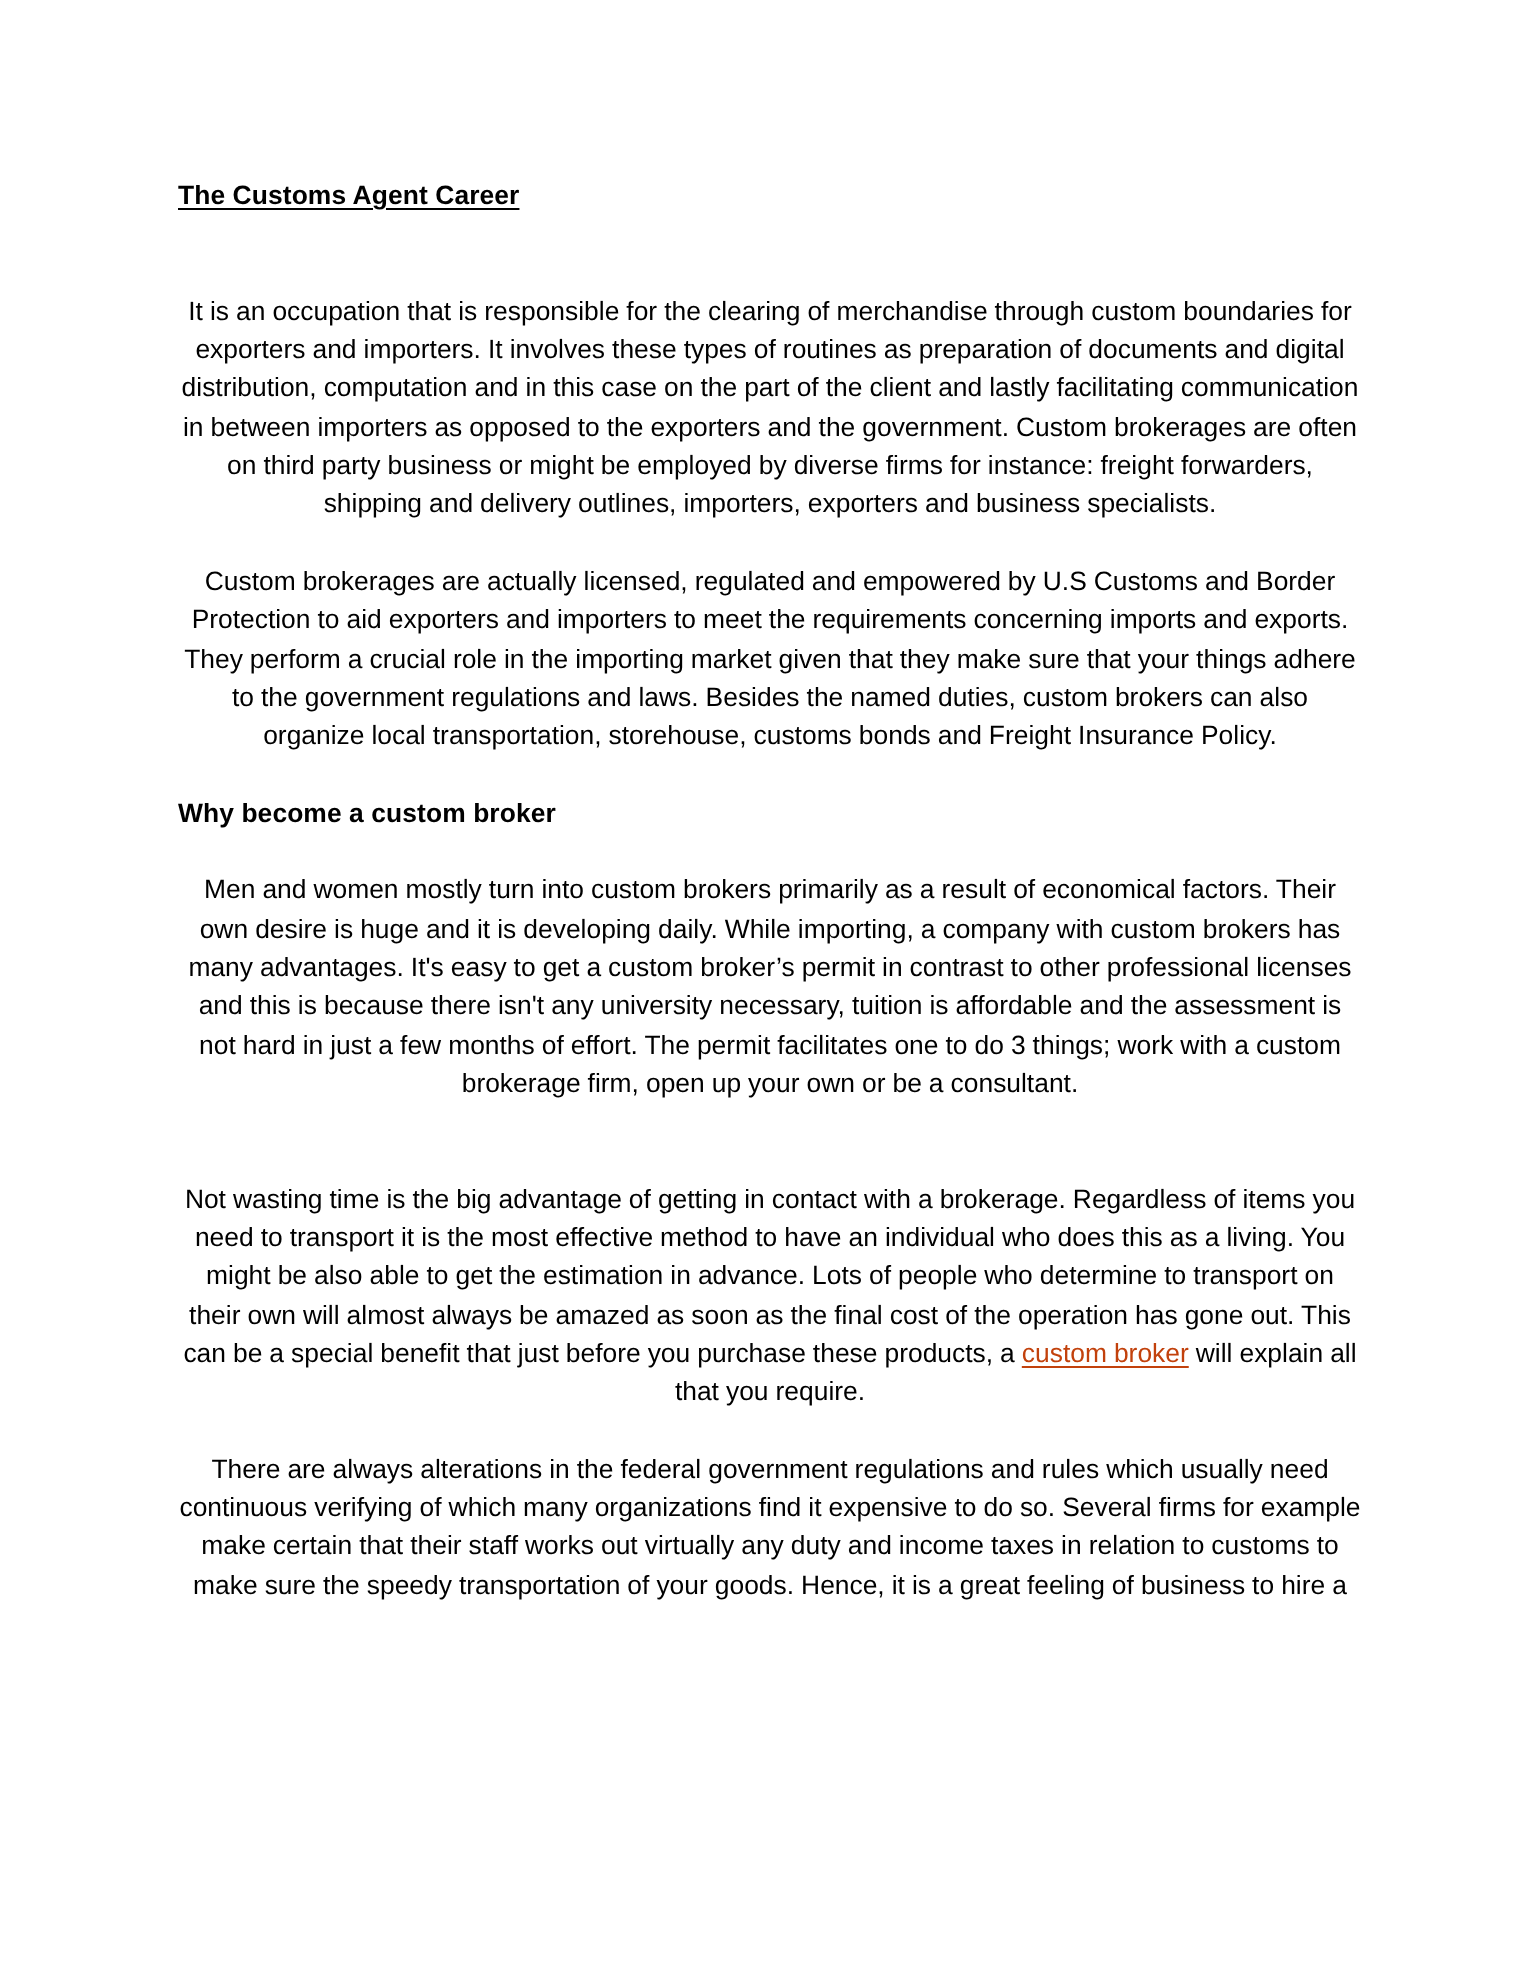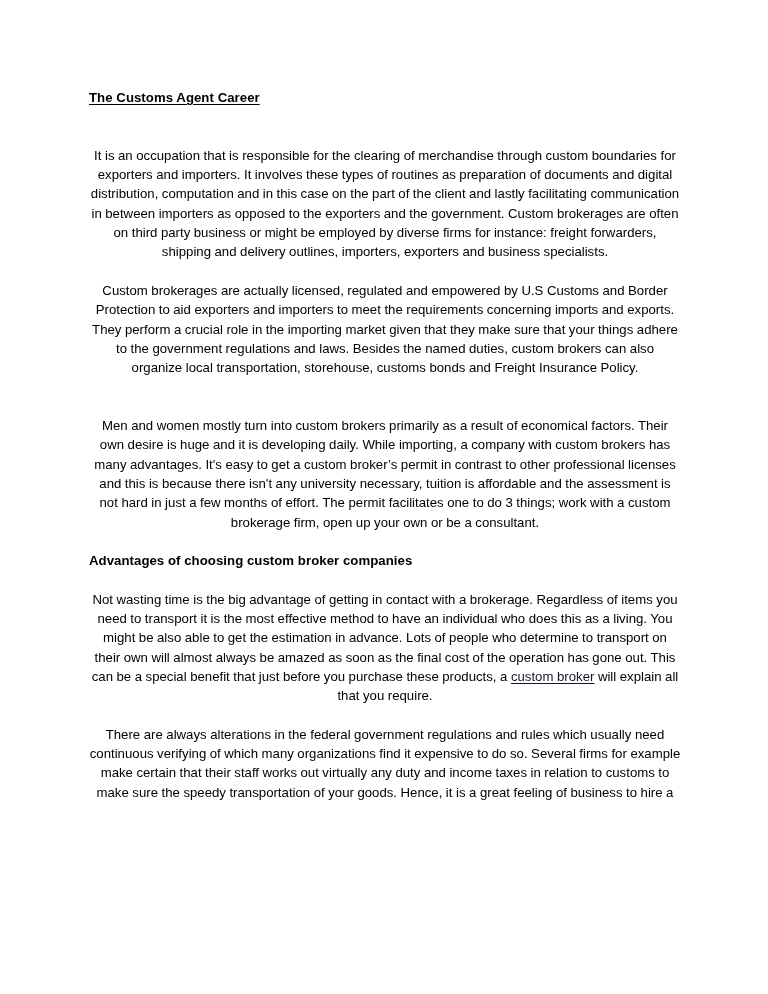--- a/index.html
+++ b/index.html
@@ -58,21 +58,21 @@
     height: 19.3px;
     line-height: 19.3px;
     font-size: 13.2px;
   }
   .spacer-double {
     height: 38.6px;
     line-height: 19.3px;
     font-size: 13.2px;
   }
   .doc-link {
-    color: #0f172a;
+    color: #c2410c;
     text-decoration: underline;
     text-underline-offset: 1.5px;
     cursor: pointer;
   }
 </style>
 </head>
 <body>
 
 <div class="page">
   <div class="doc-body">
@@ -82,28 +82,28 @@
     <div class="spacer-double"></div>
 
     <div class="doc-para">It is an occupation that is responsible for the clearing of merchandise through custom boundaries for exporters and importers. It involves these types of routines as preparation of documents and digital distribution, computation and in this case on the part of the client and lastly facilitating communication in between importers as opposed to the exporters and the government. Custom brokerages are often on third party business or might be employed by diverse firms for instance: freight forwarders, shipping and delivery outlines, importers, exporters and business specialists.</div>
 
     <div class="spacer-line"></div>
 
     <div class="doc-para">Custom brokerages are actually licensed, regulated and empowered by U.S Customs and Border Protection to aid exporters and importers to meet the requirements concerning imports and exports. They perform a crucial role in the importing market given that they make sure that your things adhere to the government regulations and laws. Besides the named duties, custom brokers can also organize local transportation, storehouse, customs bonds and Freight Insurance Policy.</div>
 
     <div class="spacer-line"></div>
 
+    <div class="doc-heading">Why become a custom broker</div>
 
     <div class="spacer-line"></div>
 
     <div class="doc-para">Men and women mostly turn into custom brokers primarily as a result of economical factors. Their own desire is huge and it is developing daily. While importing, a company with custom brokers has many advantages. It's easy to get a custom broker’s permit in contrast to other professional licenses and this is because there isn't any university necessary, tuition is affordable and the assessment is not hard in just a few months of effort. The permit facilitates one to do 3 things; work with a custom brokerage firm, open up your own or be a consultant.</div>
 
     <div class="spacer-line"></div>
 
-    <div class="doc-heading">Advantages of choosing custom broker companies</div>
 
     <div class="spacer-line"></div>
 
     <div class="doc-para"><span>Not wasting time is the big advantage of getting in contact with a brokerage. Regardless of items you need to transport it is the most effective method to have an individual who does this as a living. You might be also able to get the estimation in advance. Lots of people who determine to transport on their own will almost always be amazed as soon as the final cost of the operation has gone out. This can be a special benefit that just before you purchase these products, a </span><a class="doc-link">custom broker</a><span> will explain all that you require.</span></div>
 
     <div class="spacer-line"></div>
 
     <div class="doc-para">There are always alterations in the federal government regulations and rules which usually need continuous verifying of which many organizations find it expensive to do so. Several firms for example make certain that their staff works out virtually any duty and income taxes in relation to customs to make sure the speedy transportation of your goods. Hence, it is a great feeling of business to hire a</div>
 
   </div>

